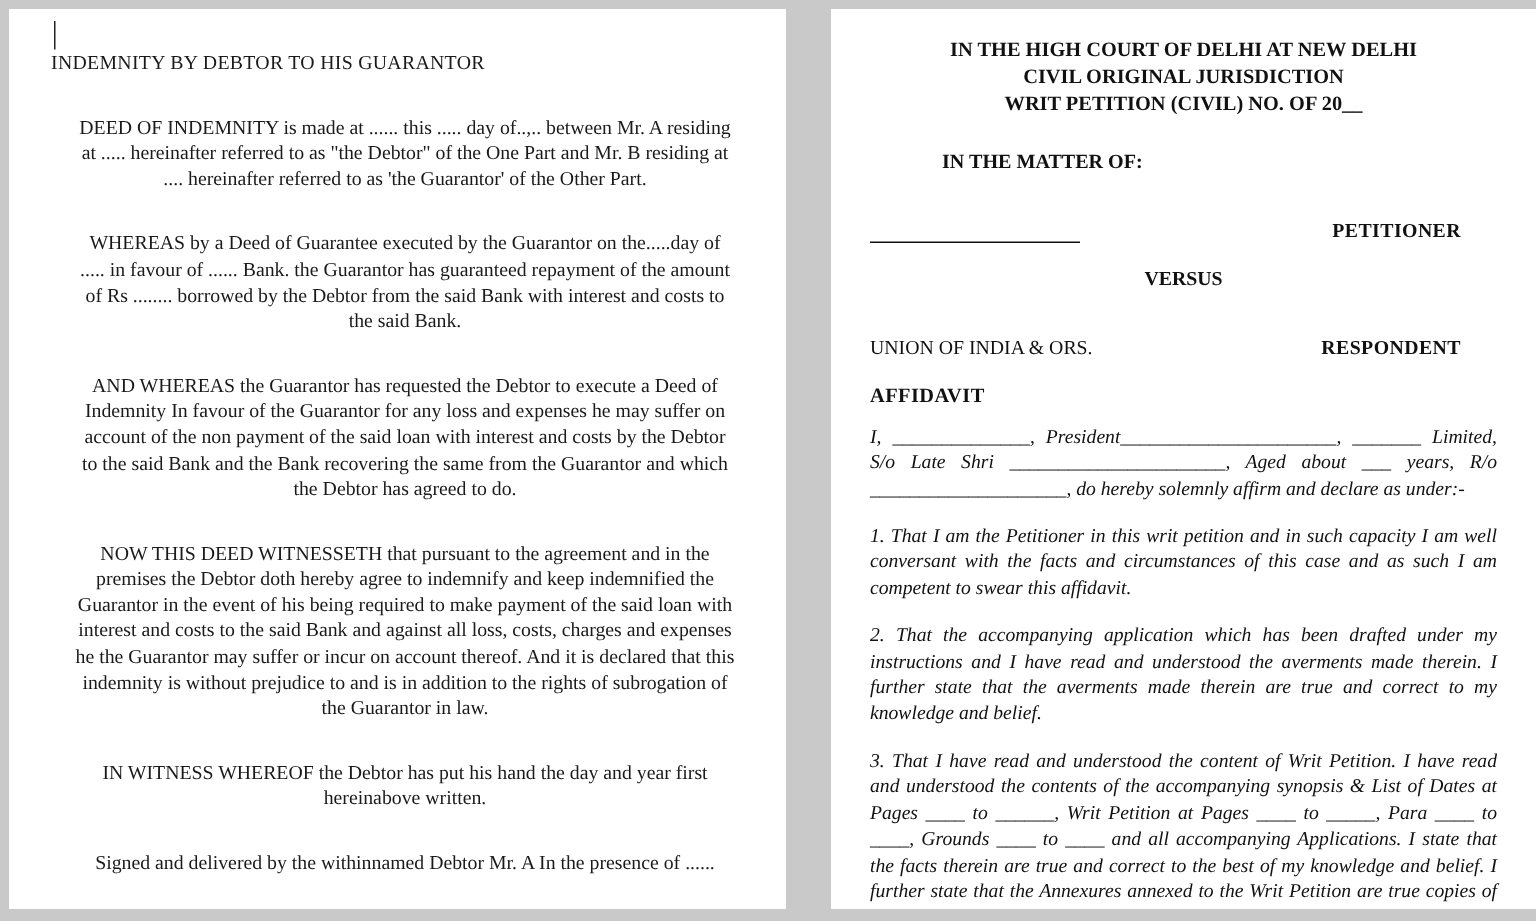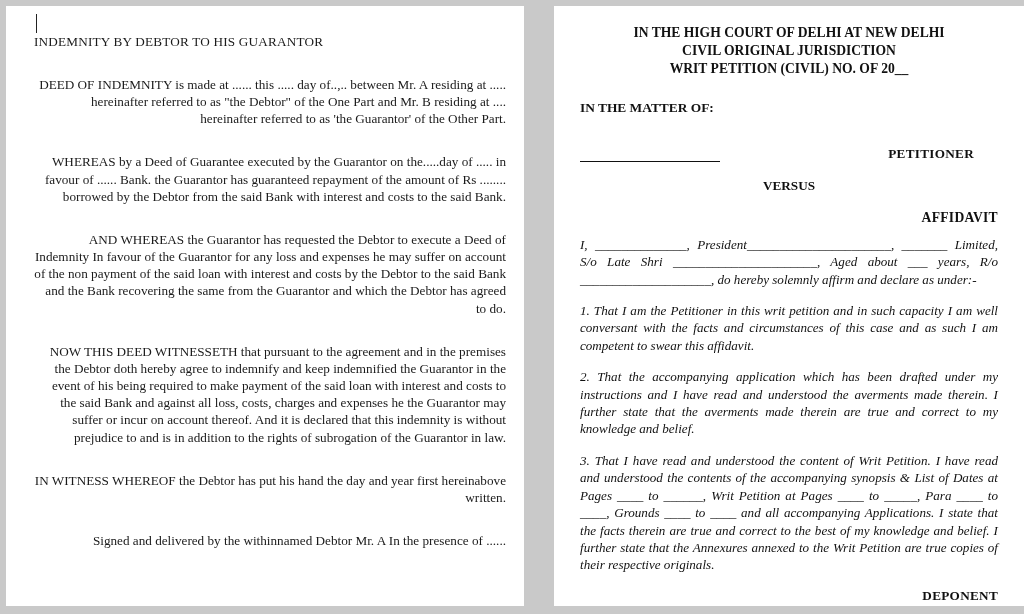--- a/index.html
+++ b/index.html
@@ -56,41 +56,42 @@
   .doc-title {
     font-size: 13.2px;
     letter-spacing: 0.2px;
     margin-top: 20px;
     margin-bottom: 0;
     white-space: nowrap;
   }
   .para {
     font-size: 13.2px;
     line-height: 1.30;
-    text-align: right;
-    margin: 0;
+    text-align: center;
+    margin: 16px;
   }
   .para-block {
     margin-top: 26px;
   }
   
   .right-inner {
     padding: 18px 26px 0 26px;
     color: #111;
   }
   .court-head {
     text-align: center;
     font-weight: bold;
     font-size: 13.6px;
     line-height: 1.32;
   }
   .matter {
     font-weight: bold;
     font-size: 13.4px;
     margin-top: 22px;
+    margin-left: 48px;
   }
   .row-line {
     display: flex;
     justify-content: space-between;
     align-items: flex-end;
     font-size: 13.2px;
     margin-top: 30px;
   }
   .blank-line {
     display: inline-block;
@@ -103,21 +104,21 @@
     letter-spacing: 0.3px;
     padding-right: 24px;
   }
   .versus {
     font-weight: bold;
     font-size: 13.2px;
     margin-top: 16px;
     text-align: center;
   }
   .affidavit {
-    text-align: right;
+    text-align: left;
     font-weight: bold;
     font-size: 13.6px;
     margin-top: 16px;
     letter-spacing: 0.3px;
   }
   .jpara {
     font-size: 13.1px;
     line-height: 1.33;
     text-align: justify;
     margin-top: 14px;
@@ -175,20 +176,24 @@
 
       <div class="matter">IN THE MATTER OF:</div>
 
       <div class="row-line">
         <span class="blank-line"></span>
         <span class="role">PETITIONER</span>
       </div>
 
       <div class="versus">VERSUS</div>
 
+      <div class="row-line">
+        <span>UNION OF INDIA &amp; ORS.</span>
+        <span class="role">RESPONDENT</span>
+      </div>
 
       <div class="affidavit">AFFIDAVIT</div>
 
       <p class="jpara first">I, ______________, President______________________, _______ Limited, S/o Late Shri ______________________, Aged about ___ years, R/o ____________________, do hereby solemnly affirm and declare as under:-</p>
 
       <p class="jpara">1. That I am the Petitioner in this writ petition and in such capacity I am well conversant with the facts and circumstances of this case and as such I am competent to swear this affidavit.</p>
       <p class="jpara">2. That the accompanying application which has been drafted under my instructions and I have read and understood the averments made therein. I further state that the averments made therein are true and correct to my knowledge and belief.</p>
       <p class="jpara">3. That I have read and understood the content of Writ Petition. I have read and understood the contents of the accompanying synopsis &amp; List of Dates at Pages ____ to ______, Writ Petition at Pages ____ to _____, Para ____ to ____, Grounds ____ to ____ and all accompanying Applications. I state that the facts therein are true and correct to the best of my knowledge and belief. I further state that the Annexures annexed to the Writ Petition are true copies of their respective originals.</p>
 
       <div class="deponent">DEPONENT</div>

